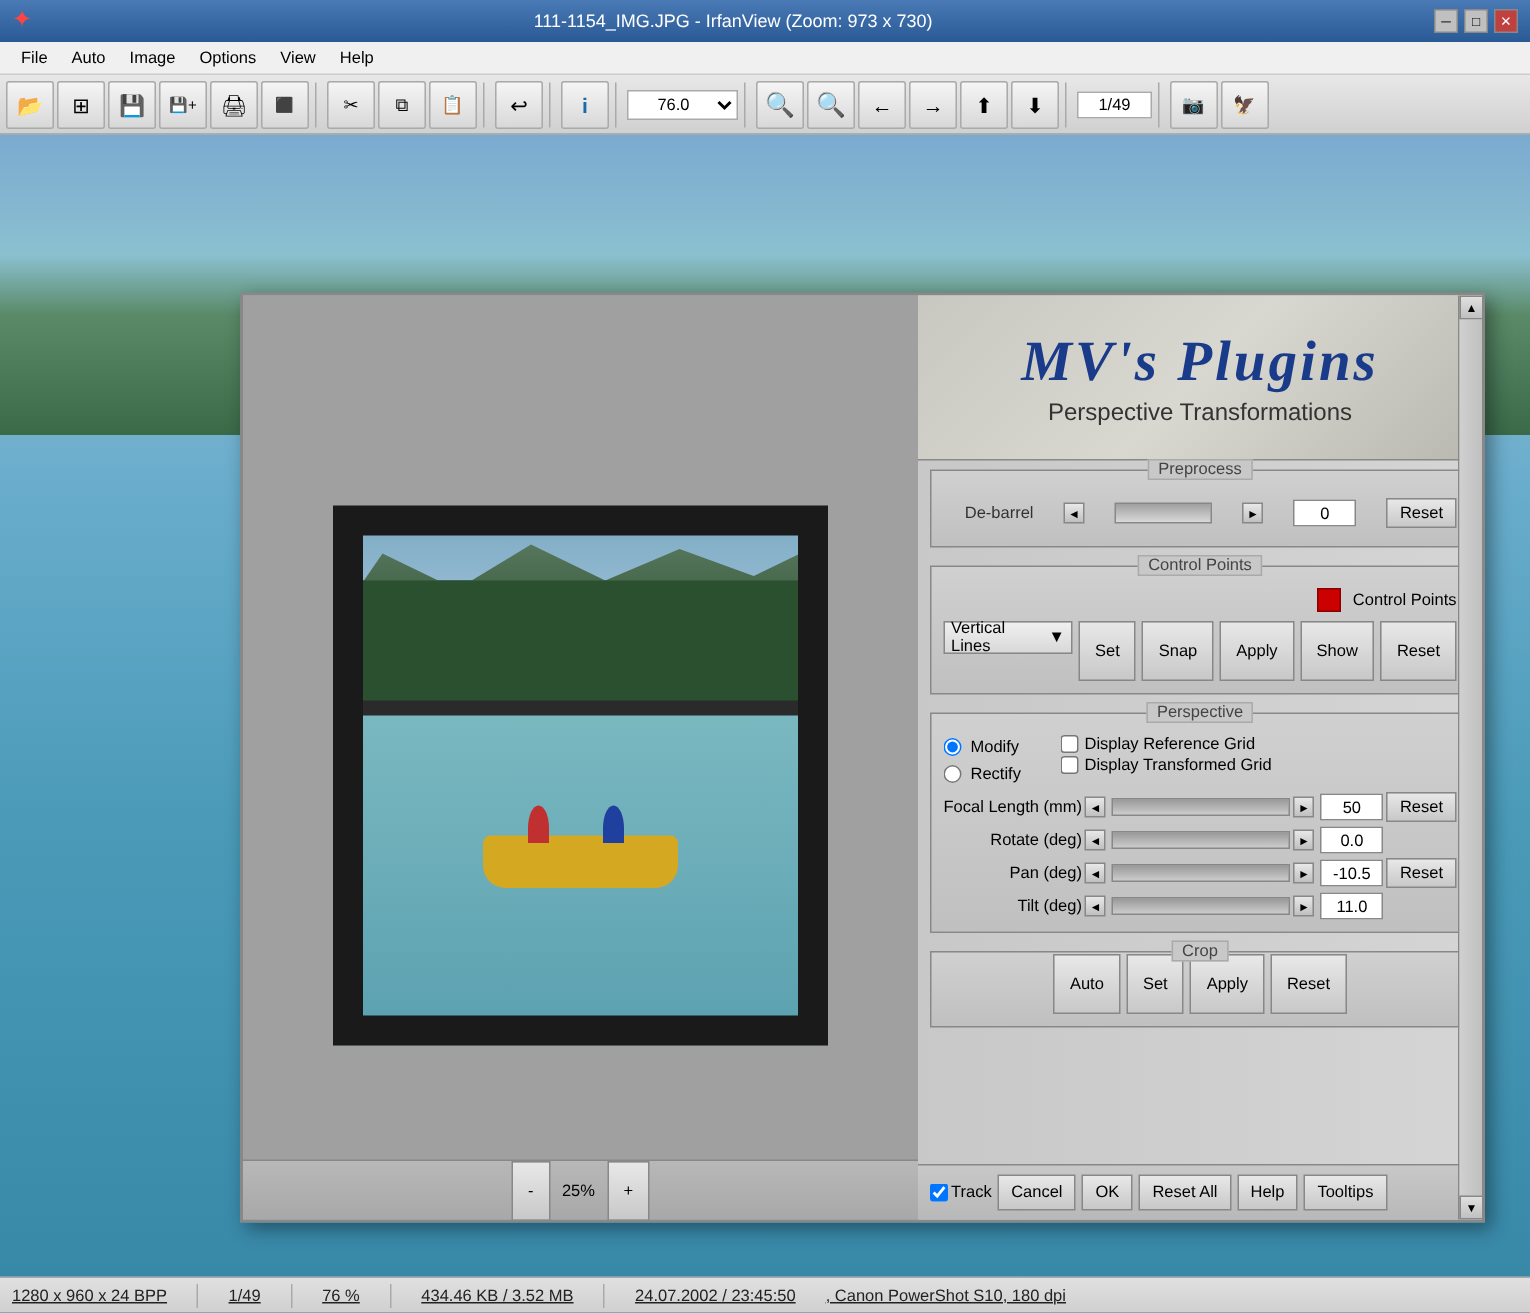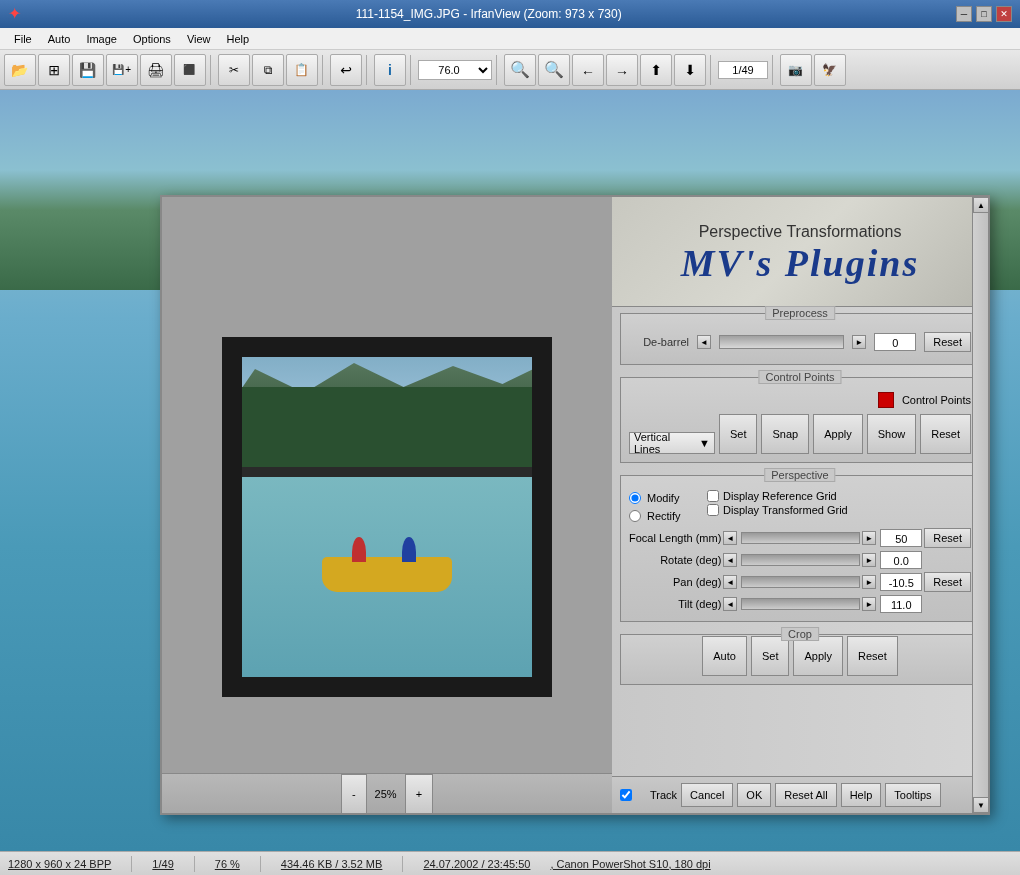--- a/index.html
+++ b/index.html
@@ -225,21 +225,21 @@
     }
 
     
     #preprocess-section {
       padding-top: 14px;
     }
 
     .slider-row {
       display: flex;
       align-items: center;
-      gap: 8px;
+      gap: 20px;
       margin: 4px 0;
     }
 
     .slider-label { min-width: 60px; text-align: right; font-size: 11px; color: #333; }
 
     .slider-track {
       flex: 1;
       height: 14px;
       background: linear-gradient(to bottom, #a0a0a0, #d8d8d8);
       border: 1px solid #888;
@@ -288,21 +288,21 @@
     }
 
     .red-indicator {
       width: 16px; height: 16px;
       background: #cc0000;
       border: 1px solid #880000;
     }
 
     .cp-controls {
       display: flex;
-      align-items: flex-end;
+      align-items: flex-start;
       gap: 4px;
     }
 
     .dropdown {
       padding: 2px 4px;
       background: linear-gradient(to bottom, #f0f0f0, #d8d8d8);
       border: 1px solid #888;
       font-size: 11px;
       height: 22px;
       cursor: pointer;
@@ -362,21 +362,21 @@
 
     .bottom-btn {
       padding: 3px 8px;
       background: linear-gradient(to bottom, #e8e8e8, #c8c8c8);
       border: 1px solid #888;
       cursor: pointer;
       font-size: 11px;
       height: 24px;
     }
 
-    .checkbox-label { display: flex; align-items: center; gap: 18px; }
+    .checkbox-label { display: flex; align-items: center; gap: 2px; }
 
     
     #status-bar {
       position: absolute;
       bottom: 0; left: 0; right: 0;
       height: 24px;
       background: linear-gradient(to bottom, #e0e0e0, #d0d0d0);
       border-top: 1px solid #aaa;
       display: flex;
       align-items: center;
@@ -520,22 +520,22 @@
       <div id="image-bottom">
         <button class="action-btn">-</button>
         <span>25%</span>
         <button class="action-btn">+</button>
       </div>
     </div>
 
     <div id="right-panel">
 
       <div id="logo-area">
+        <div id="logo-text">MV's Plugins</div>
         <div id="logo-subtitle">Perspective Transformations</div>
-        <div id="logo-text">MV's Plugins</div>
       </div>
 
       <div class="section-panel" id="preprocess-section">
         <div class="section-label">Preprocess</div>
         <div class="slider-row">
           <span class="slider-label">De-barrel</span>
           <div class="slider-arrow">◄</div>
           <div class="slider-track"></div>
           <div class="slider-arrow">►</div>
           <div class="value-box">0</div>

